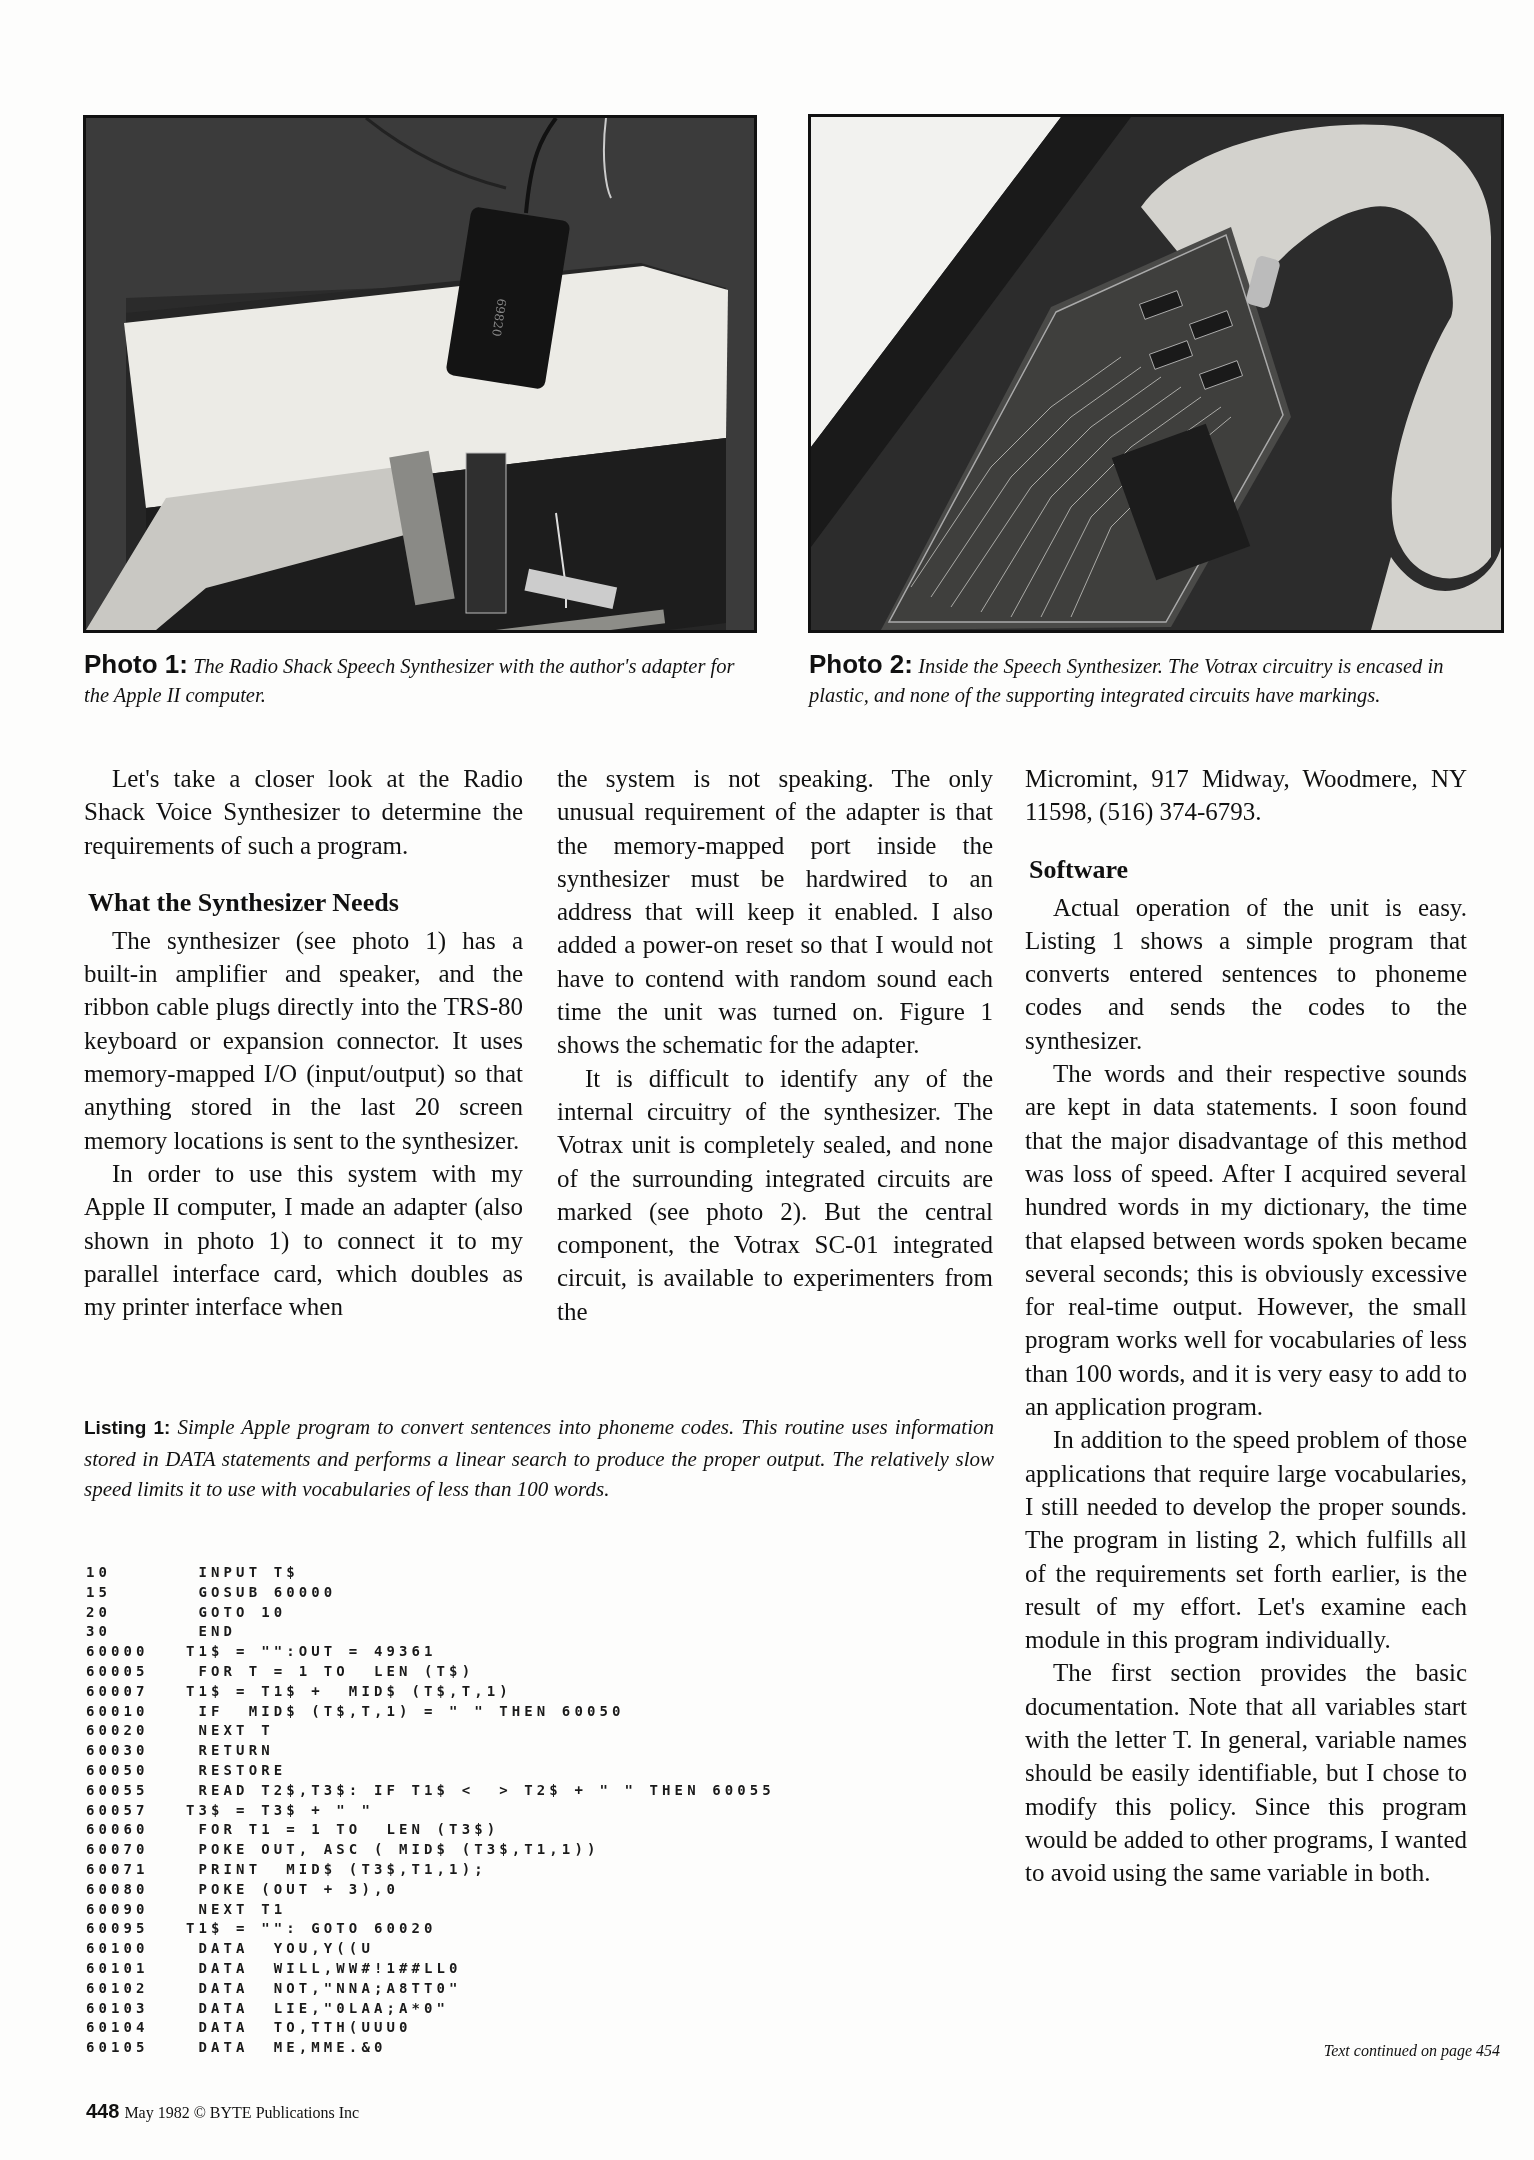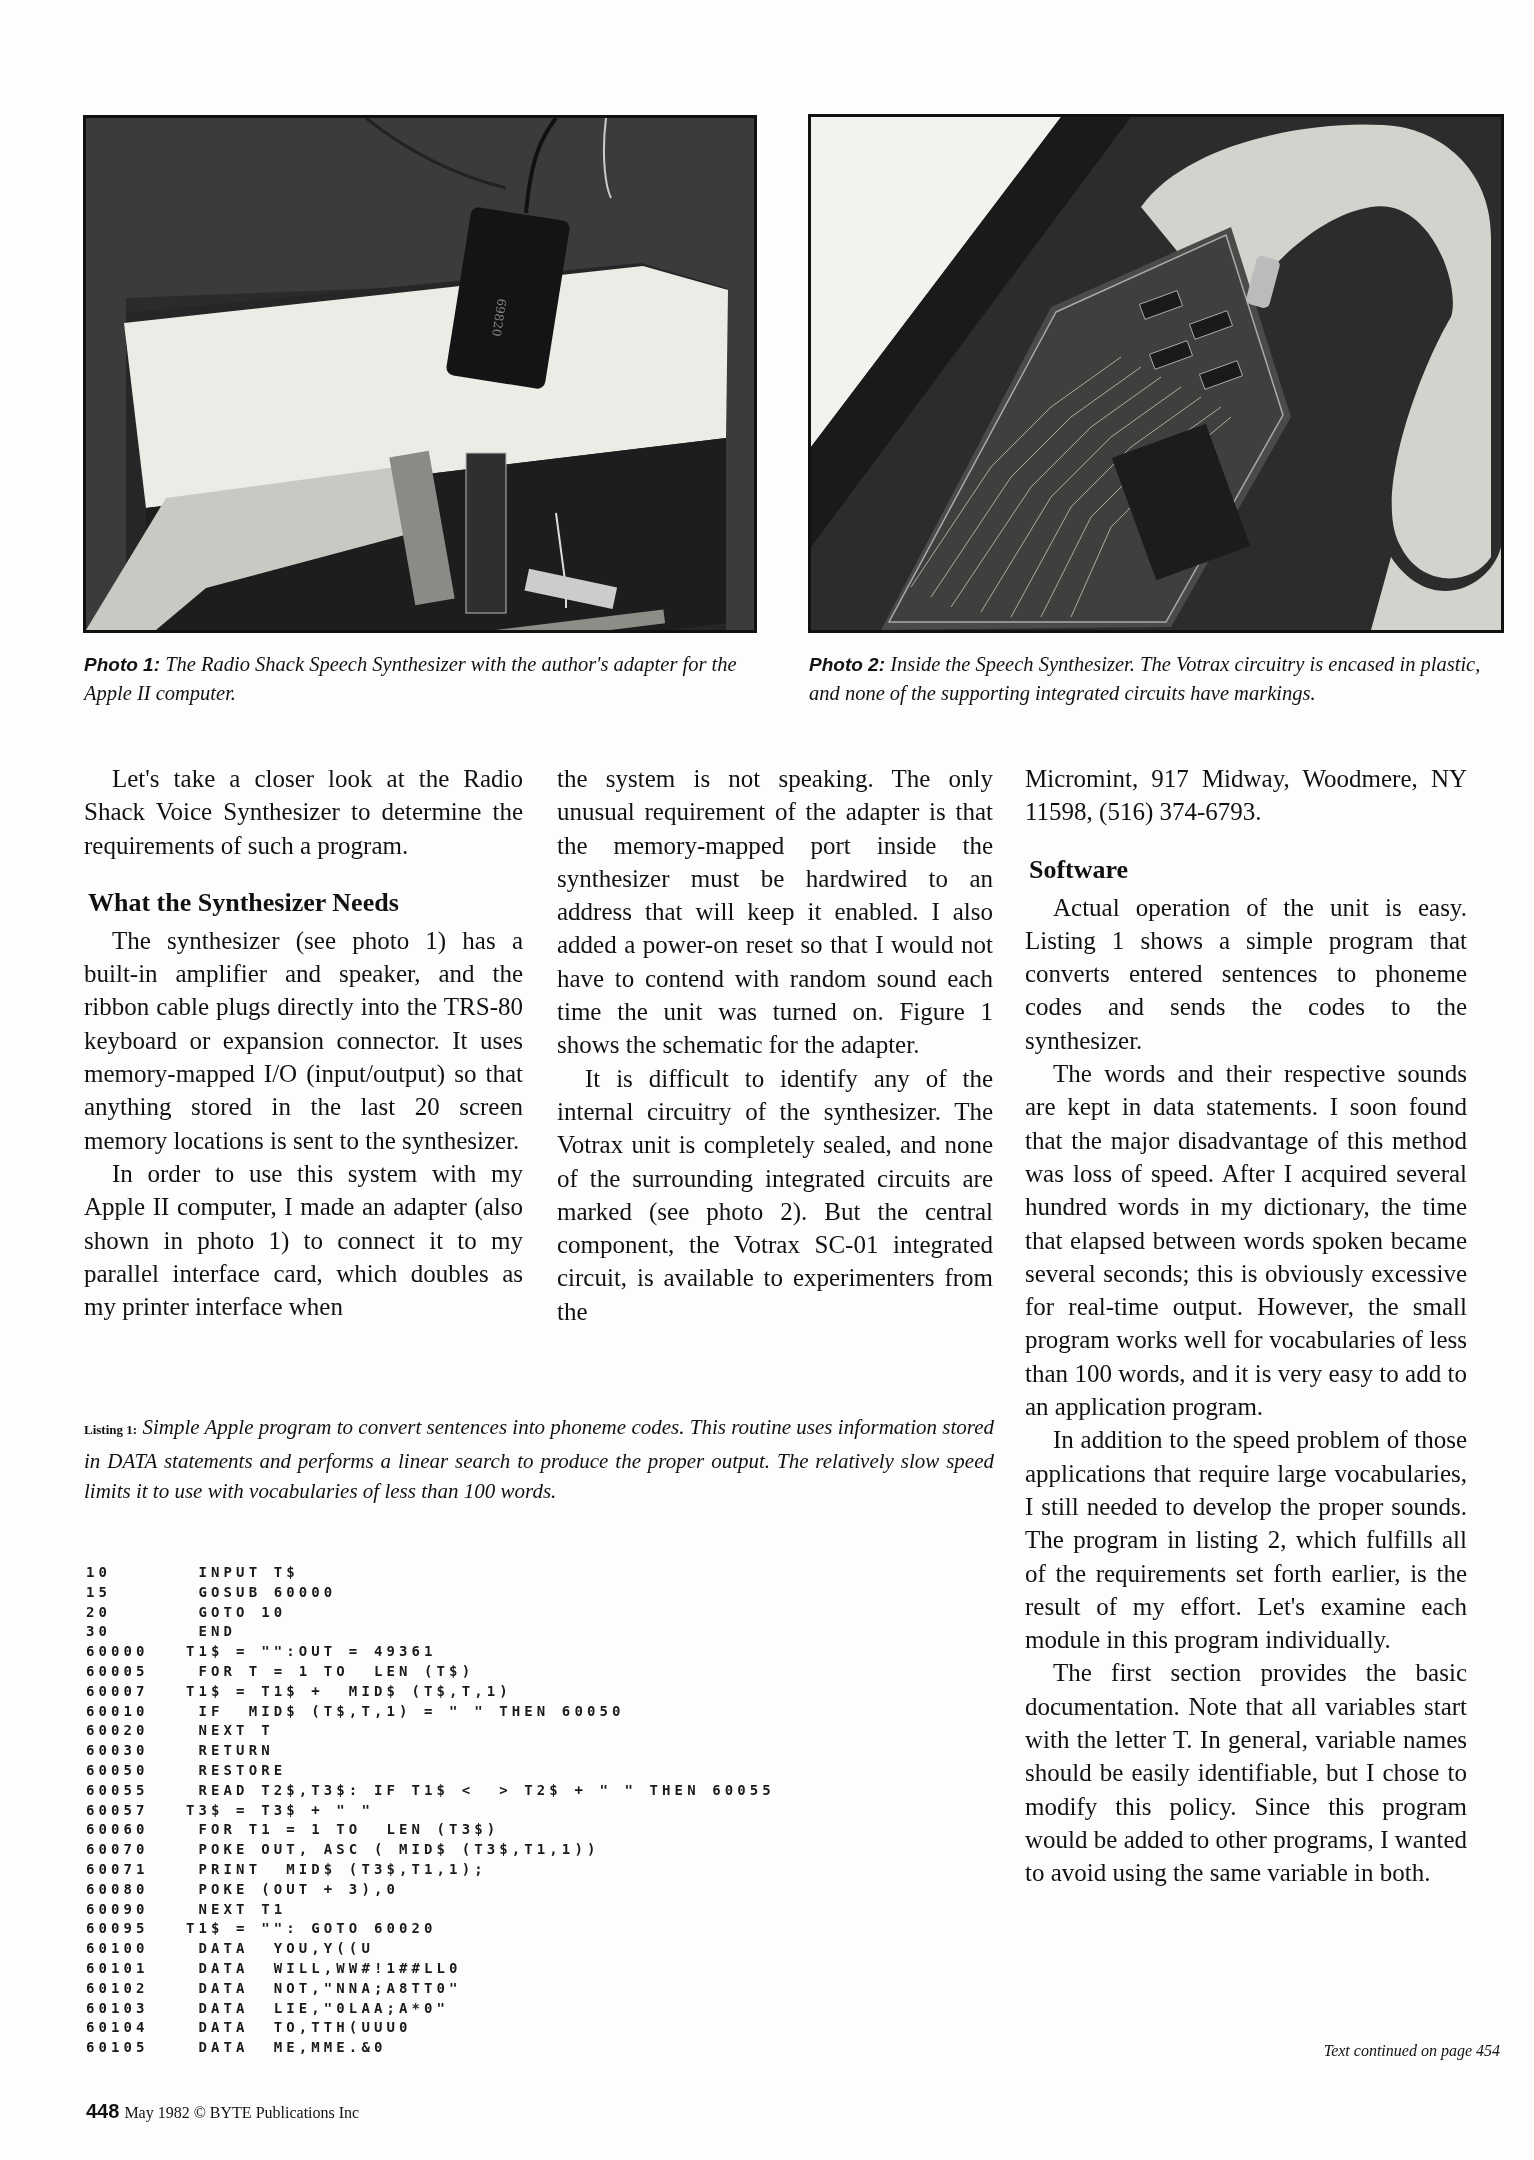--- a/index.html
+++ b/index.html
@@ -4,29 +4,29 @@
 <style>
   html, body { margin: 0; padding: 0; background: #fdfdfc; }
   body { width: 1534px; height: 2160px; position: relative; overflow: hidden; color: #111; font-family: "DejaVu Serif", serif; }
   .photo { position: absolute; border: 3px solid #111; overflow: hidden; background: #3a3a3a; }
   #photo1 { left: 83px; top: 115px; width: 668px; height: 512px;
     background:
       radial-gradient(ellipse at 35% 25%, #e8e8e4 0 0, transparent 0),
       linear-gradient(#2d2d2d, #2d2d2d); }
   #photo2 { left: 808px; top: 114px; width: 690px; height: 513px; background: #2a2a2a; }
   .cap { position: absolute; font-size: 20.5px; line-height: 29px; font-family: "Liberation Serif", serif; }
-  .cap b { font-family: "Liberation Sans", sans-serif; font-weight: bold; font-size: 19px; font-style: italic; }
+  .cap b { font-family: "Liberation Sans", sans-serif; font-weight: bold; font-size: 26px; }
   .cap i { font-style: italic; }
   .col { position: absolute; font-family: "Liberation Serif", serif; font-size: 25px; line-height: 33.3px; text-align: justify; }
   .col p { margin: 0; text-indent: 28px; }
   .col p.noind { text-indent: 0; }
   .col h2 { margin: 4px; font-family: "Liberation Serif", serif; font-weight: bold; font-size: 26px; line-height: 34px; }
   .gap { height: 20px; }
   #listing-cap { position: absolute; left: 84px; top: 1412px; width: 910px; font-family: "Liberation Serif", serif; font-size: 21px; line-height: 30.5px; text-align: justify; }
-  #listing-cap b { font-family: Liberation Serif, serif; font-weight: bold; font-size: 13px; }
+  #listing-cap b { font-family: Liberation Sans, sans-serif; font-weight: bold; font-size: 19px; }
   #code { position: absolute; left: 86px; top: 1563px; font-family: "DejaVu Sans Mono", monospace; font-size: 14px; line-height: 19.8px; letter-spacing: 4.1px; white-space: pre; font-weight: bold; color: #1a1a1a; }
   .code-line .ln { display: inline-block; width: 100px; }
   #footer { position: absolute; left: 86px; top: 2100px; font-family: "Liberation Serif", serif; font-size: 16px; }
   #footer .pg { font-weight: bold; font-size: 20px; font-family: "Liberation Sans", sans-serif; margin-right: 1px; }
   #contd { position: absolute; right: 34px; top: 2042px; font-family: "Liberation Serif", serif; font-style: italic; font-size: 16px; }
 </style>
 </head>
 <body>
 
 <div class="photo" id="photo1">

